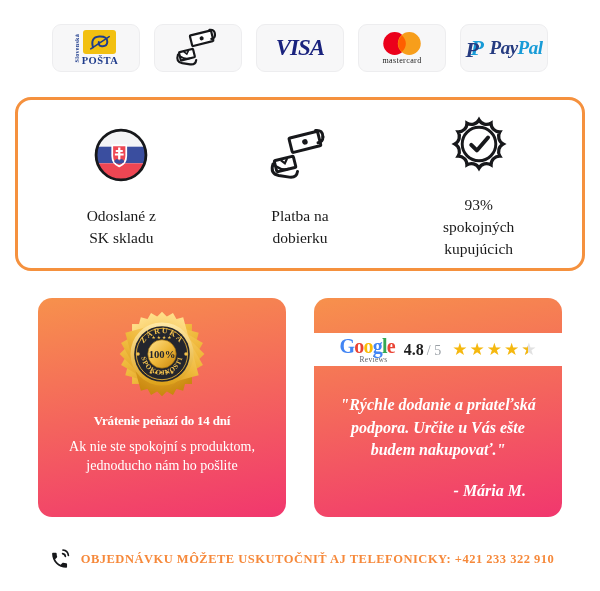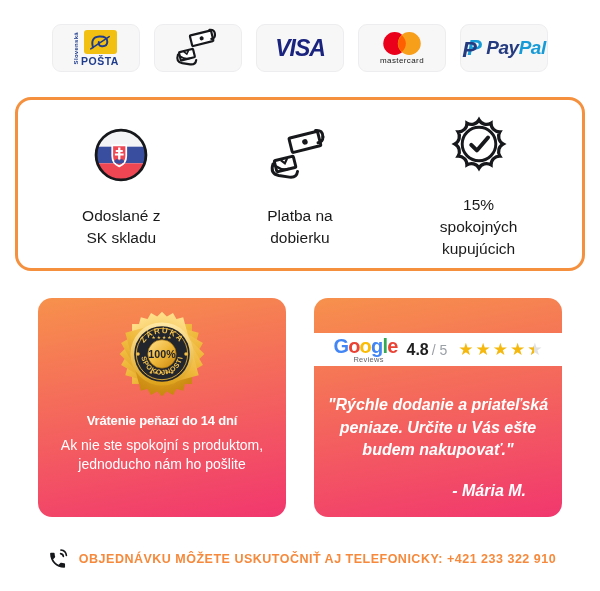--- a/index.html
+++ b/index.html
@@ -1,18 +1,18 @@
 <!DOCTYPE html>
 <html><head>
 <meta charset="utf-8">
 <style>
   html,body{margin:0;padding:0;background:#fff;}
   .page{
     width:600px;height:591px;background:#fff;position:relative;overflow:hidden;
-    font-family:Liberation Sans, sans-serif;color:#1a1a1a;border-radius:26px;
+    font-family:Liberation Serif, serif;color:#1a1a1a;border-radius:26px;
   }
   
   .logos-row{margin-top:24px;display:flex;justify-content:center;gap:14px;}
   .logo-card{
     width:88px;height:48px;background:#F7F7F8;border:1px solid #EDEDEF;border-radius:9px;
     display:flex;align-items:center;justify-content:center;box-sizing:border-box;
   }
   .posta-wrap{display:flex;align-items:center;gap:2px;}
   .posta-vert{writing-mode:vertical-rl;transform:rotate(180deg);font-size:6px;font-weight:700;color:#1F3C8C;letter-spacing:.3px;}
   .posta-col{display:flex;flex-direction:column;align-items:center;}
@@ -183,21 +183,21 @@
 
     <div class="feature">
       <span class="feature-icon">
         <svg width="62" height="62" viewBox="0 0 72 72" fill="none" stroke="currentColor">
           <path stroke-width="3.8" d="M64,36 A10 10 0 0 0 60.2,50 A10 10 0 0 0 50,60.2 A10 10 0 0 0 36,64 A10 10 0 0 0 22,60.2 A10 10 0 0 0 11.8,50 A10 10 0 0 0 8,36 A10 10 0 0 0 11.8,22 A10 10 0 0 0 22,11.8 A10 10 0 0 0 36,8 A10 10 0 0 0 50,11.8 A10 10 0 0 0 60.2,22 A10 10 0 0 0 64,36 Z"></path>
           <circle cx="36" cy="36" r="19.5" stroke-width="3.4"></circle>
           <path d="M27 37 L33.5 43.5 L46.5 28.5" stroke-width="4.6" stroke-linecap="round" stroke-linejoin="round"></path>
         </svg>
       </span>
       <div class="feature-label">
-        <div>15%</div>
+        <div>93%</div>
         <div>spokojných</div>
         <div>kupujúcich</div>
       </div>
     </div>
   </div>
 
   <div class="cards-row">
 
     <div class="gcard" style="background: linear-gradient(170deg, rgb(247, 145, 76), rgb(241, 55, 110));">
       <div class="badge-wrap">
@@ -263,21 +263,21 @@
         <span class="stars">
           <span class="star" style="color: rgb(245, 184, 15);">★</span>
           <span class="star" style="color: rgb(245, 184, 15);">★</span>
           <span class="star" style="color: rgb(245, 184, 15);">★</span>
           <span class="star" style="color: rgb(245, 184, 15);">★</span>
           <span class="star" style="color: rgb(225, 225, 225);">★<span class="star-fill" style="color: rgb(245, 184, 15); width: 45%;">★</span></span>
         </span>
       </div>
       <div class="quote">
         <div>"Rýchle dodanie a priateľská</div>
-        <div>peniaze. Určite u Vás ešte</div>
+        <div>podpora. Určite u Vás ešte</div>
         <div>budem nakupovať."</div>
       </div>
       <div class="author">- Mária M.</div>
     </div>
   </div>
 
   <div class="phone-row">
     <span class="phone-icon">
       <svg width="26" height="26" viewBox="0 0 36 36">
         <g transform="translate(5 6) scale(1.15)" fill="currentColor">

